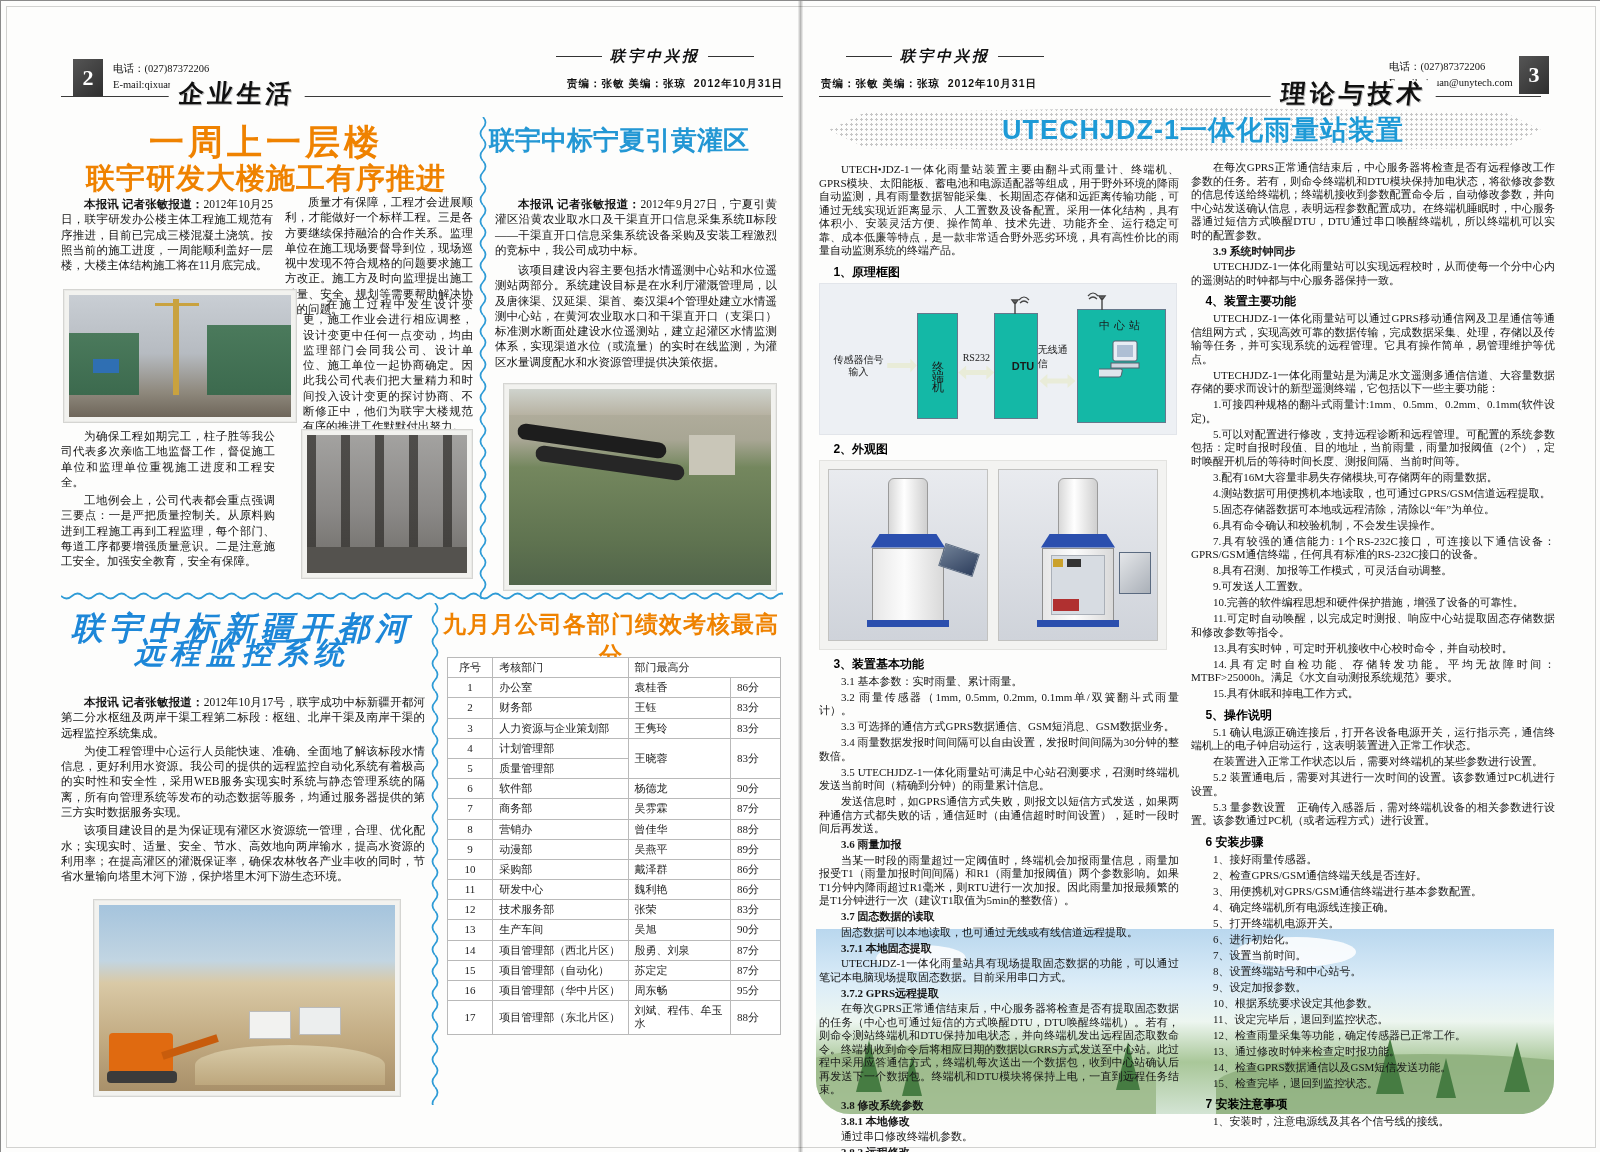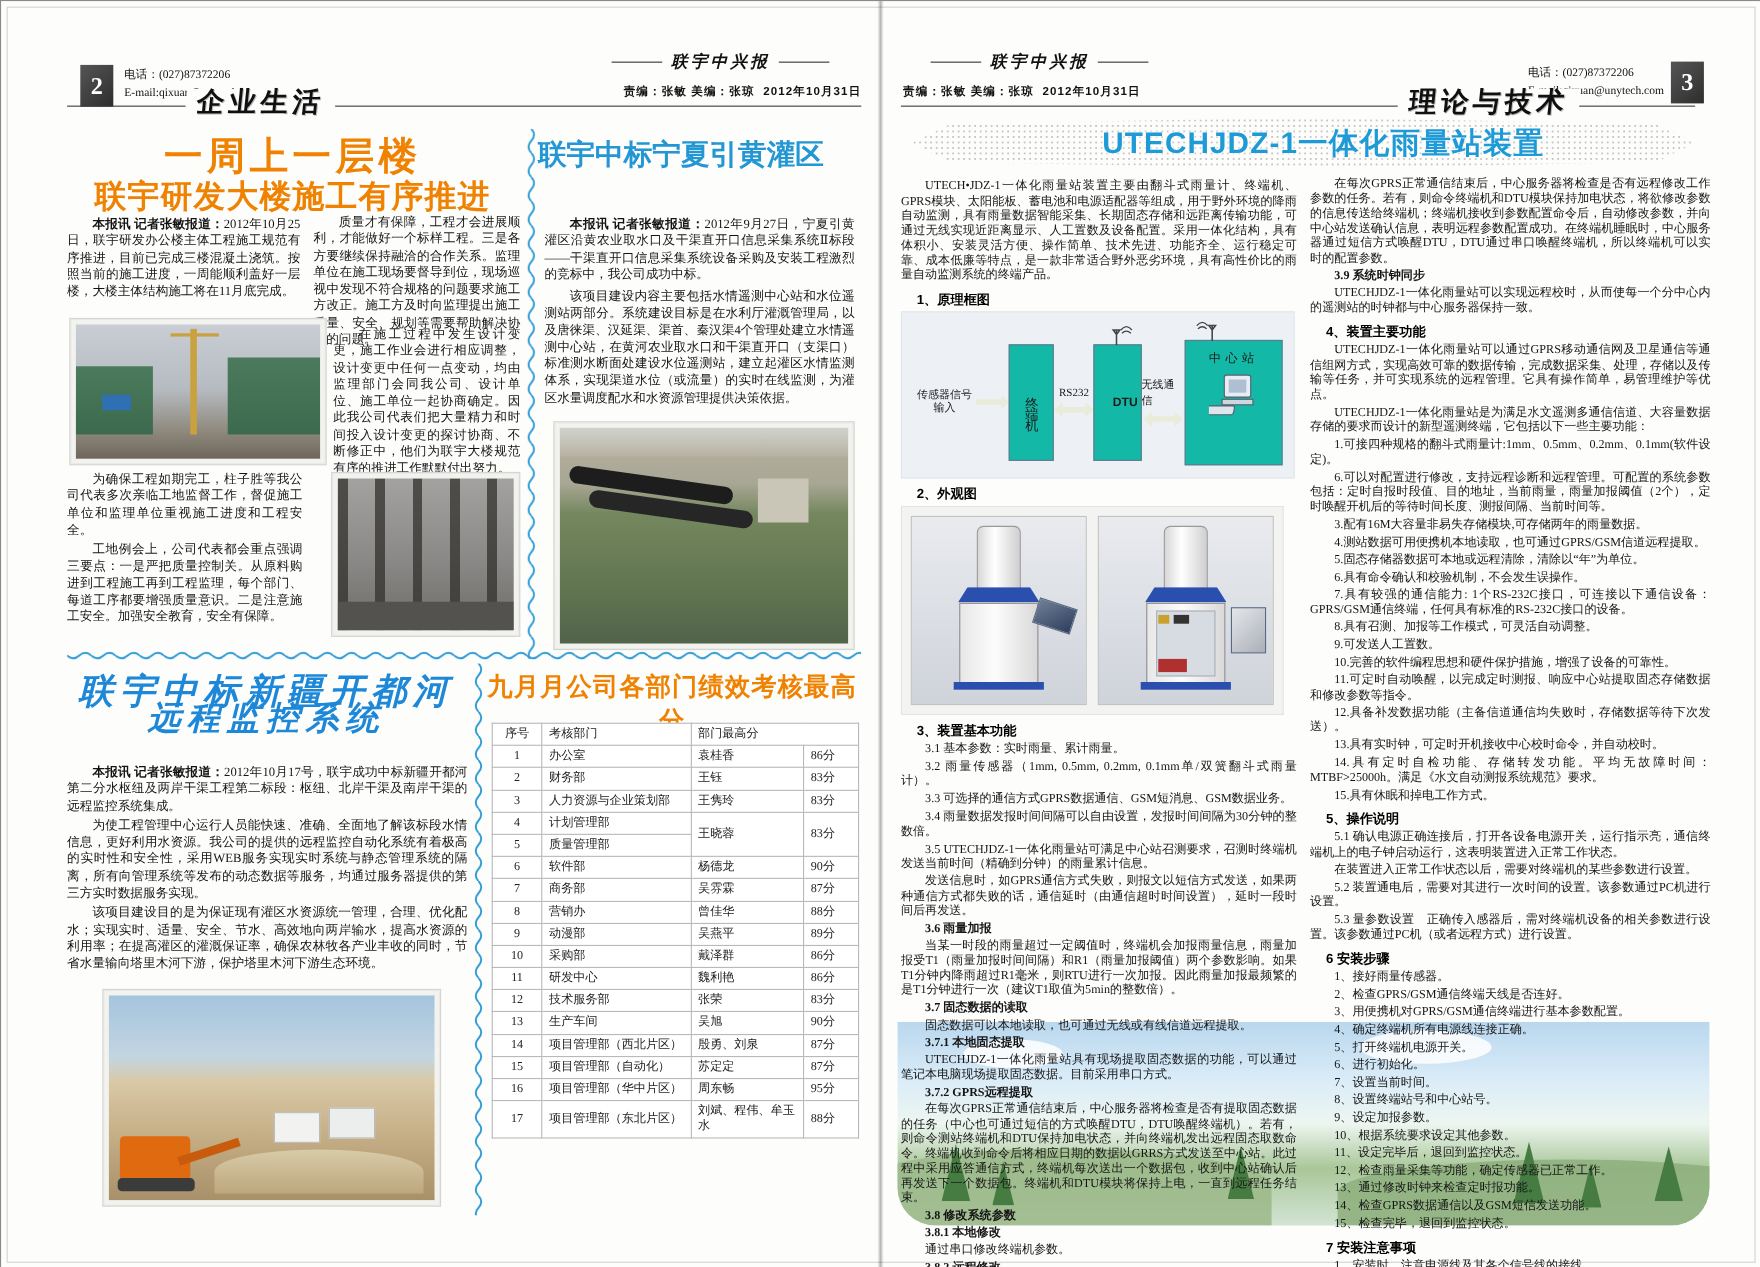--- a/index.html
+++ b/index.html
@@ -422,31 +422,30 @@
   <div class="abs fcol" style="left:1190px;top:160px;width:364px;z-index:1;">
     <div>
 
     <p class="fp">在每次GPRS正常通信结束后，中心服务器将检查是否有远程修改工作参数的任务。若有，则命令终端机和DTU模块保持加电状态，将欲修改参数的信息传送给终端机；终端机接收到参数配置命令后，自动修改参数，并向中心站发送确认信息，表明远程参数配置成功。在终端机睡眠时，中心服务器通过短信方式唤醒DTU，DTU通过串口唤醒终端机，所以终端机可以实时的配置参数。</p>
         <p class="fp fh2">3.9 系统时钟同步</p>
         <p class="fp">UTECHJDZ-1一体化雨量站可以实现远程校时，从而使每一个分中心内的遥测站的时钟都与中心服务器保持一致。</p>
         <p class="fp fh">4、装置主要功能</p>
         <p class="fp">UTECHJDZ-1一体化雨量站可以通过GPRS移动通信网及卫星通信等通信组网方式，实现高效可靠的数据传输，完成数据采集、处理，存储以及传输等任务，并可实现系统的远程管理。它具有操作简单，易管理维护等优点。</p>
         <p class="fp">UTECHJDZ-1一体化雨量站是为满足水文遥测多通信信道、大容量数据存储的要求而设计的新型遥测终端，它包括以下一些主要功能：</p>
         <p class="fp">1.可接四种规格的翻斗式雨量计:1mm、0.5mm、0.2mm、0.1mm(软件设定)。</p>
-        <p class="fp">6.可以对配置进行修改，支持远程诊断和远程管理。可配置的系统参数包括：定时自报时段值、目的地址，当前雨量，雨量加报阈值（2个），定时唤醒开机后的等待时间长度、测报间隔、当前时间等。</p>
+        <p class="fp">5.可以对配置进行修改，支持远程诊断和远程管理。可配置的系统参数包括：定时自报时段值、目的地址，当前雨量，雨量加报阈值（2个），定时唤醒开机后的等待时间长度、测报间隔、当前时间等。</p>
         <p class="fp">3.配有16M大容量非易失存储模块,可存储两年的雨量数据。</p>
         <p class="fp">4.测站数据可用便携机本地读取，也可通过GPRS/GSM信道远程提取。</p>
         <p class="fp">5.固态存储器数据可本地或远程清除，清除以“年”为单位。</p>
         <p class="fp">6.具有命令确认和校验机制，不会发生误操作。</p>
         <p class="fp">7.具有较强的通信能力: 1个RS-232C接口，可连接以下通信设备：GPRS/GSM通信终端，任何具有标准的RS-232C接口的设备。</p>
         <p class="fp">8.具有召测、加报等工作模式，可灵活自动调整。</p>
         <p class="fp">9.可发送人工置数。</p>
         <p class="fp">10.完善的软件编程思想和硬件保护措施，增强了设备的可靠性。</p>
         <p class="fp">11.可定时自动唤醒，以完成定时测报、响应中心站提取固态存储数据和修改参数等指令。</p>
-        <p class="fp">12.具备补发数据功能（主备信道通信均失败时，存储数据等待下次发送）。</p>
         <p class="fp">13.具有实时钟，可定时开机接收中心校时命令，并自动校时。</p>
         <p class="fp">14.具有定时自检功能、存储转发功能。平均无故障时间：MTBF&gt;25000h。满足《水文自动测报系统规范》要求。</p>
         <p class="fp">15.具有休眠和掉电工作方式。</p>
         <p class="fp fh">5、操作说明</p>
         <p class="fp">5.1 确认电源正确连接后，打开各设备电源开关，运行指示亮，通信终端机上的电子钟启动运行，这表明装置进入正常工作状态。</p>
         <p class="fp">在装置进入正常工作状态以后，需要对终端机的某些参数进行设置。</p>
         <p class="fp">5.2 装置通电后，需要对其进行一次时间的设置。该参数通过PC机进行设置。</p>
         <p class="fp">5.3 量参数设置　正确传入感器后，需对终端机设备的相关参数进行设置。该参数通过PC机（或者远程方式）进行设置。</p>
         <p class="fp fh">6 安装步骤</p>
         <p class="fp">1、接好雨量传感器。</p>

